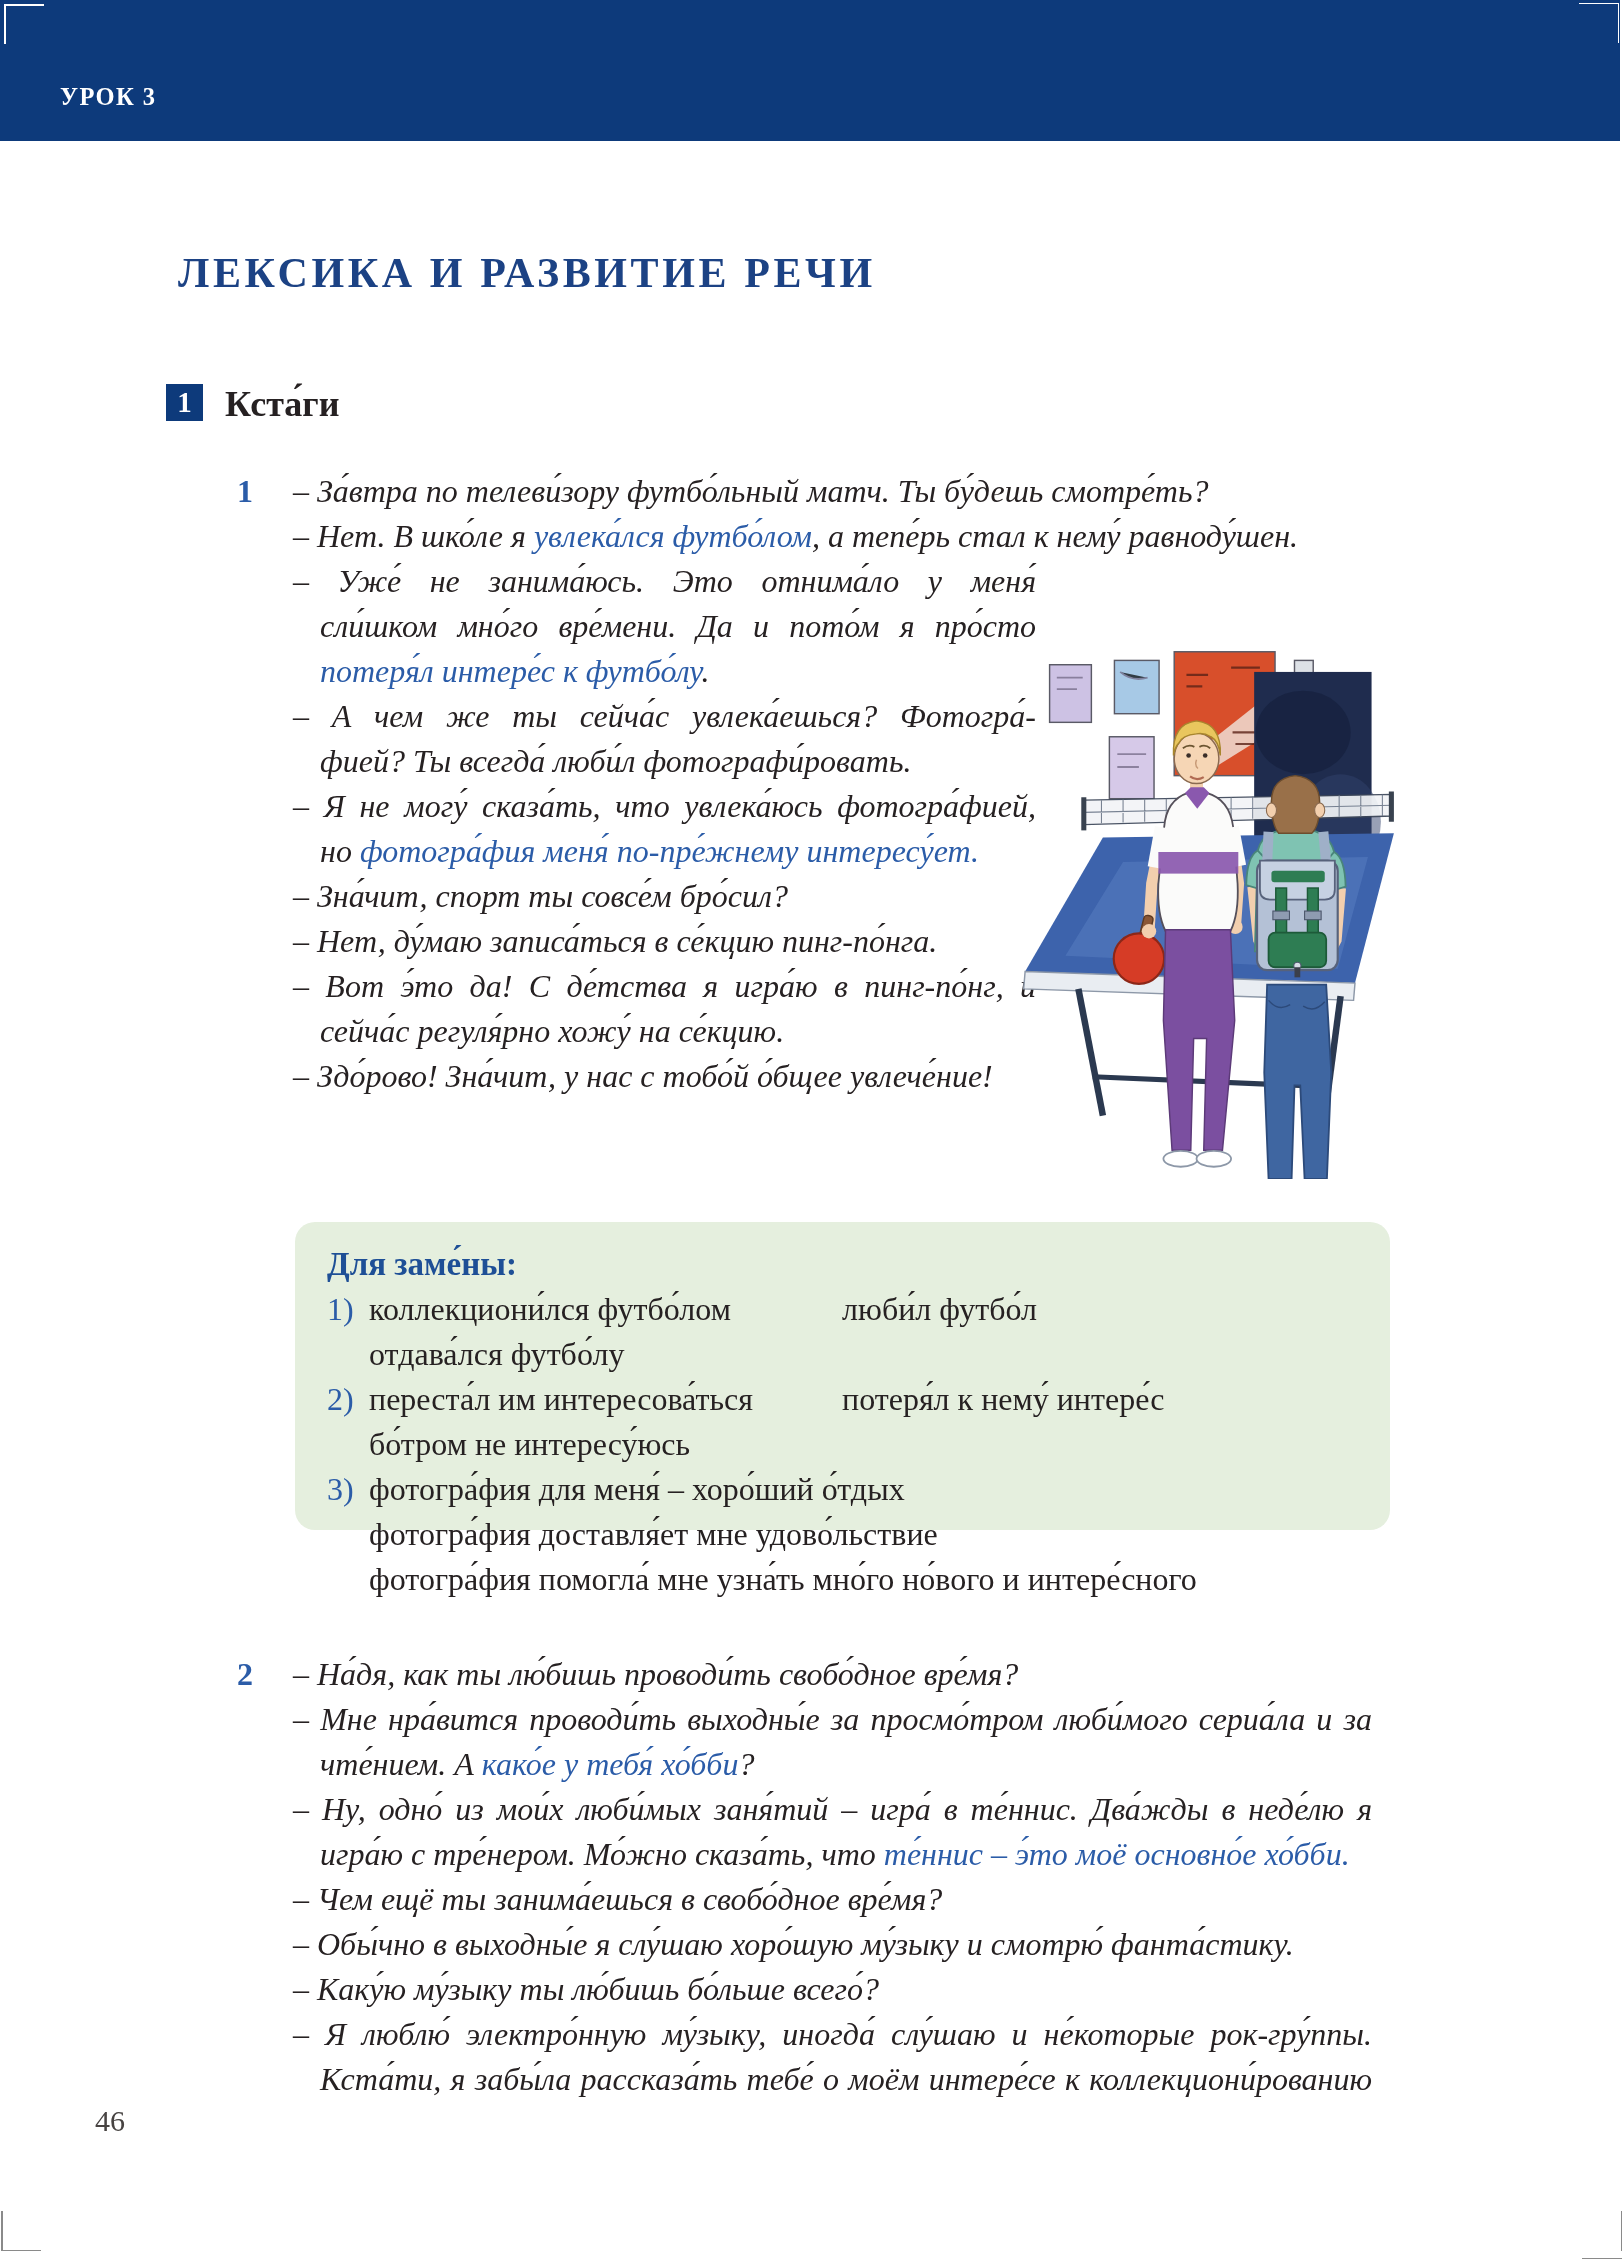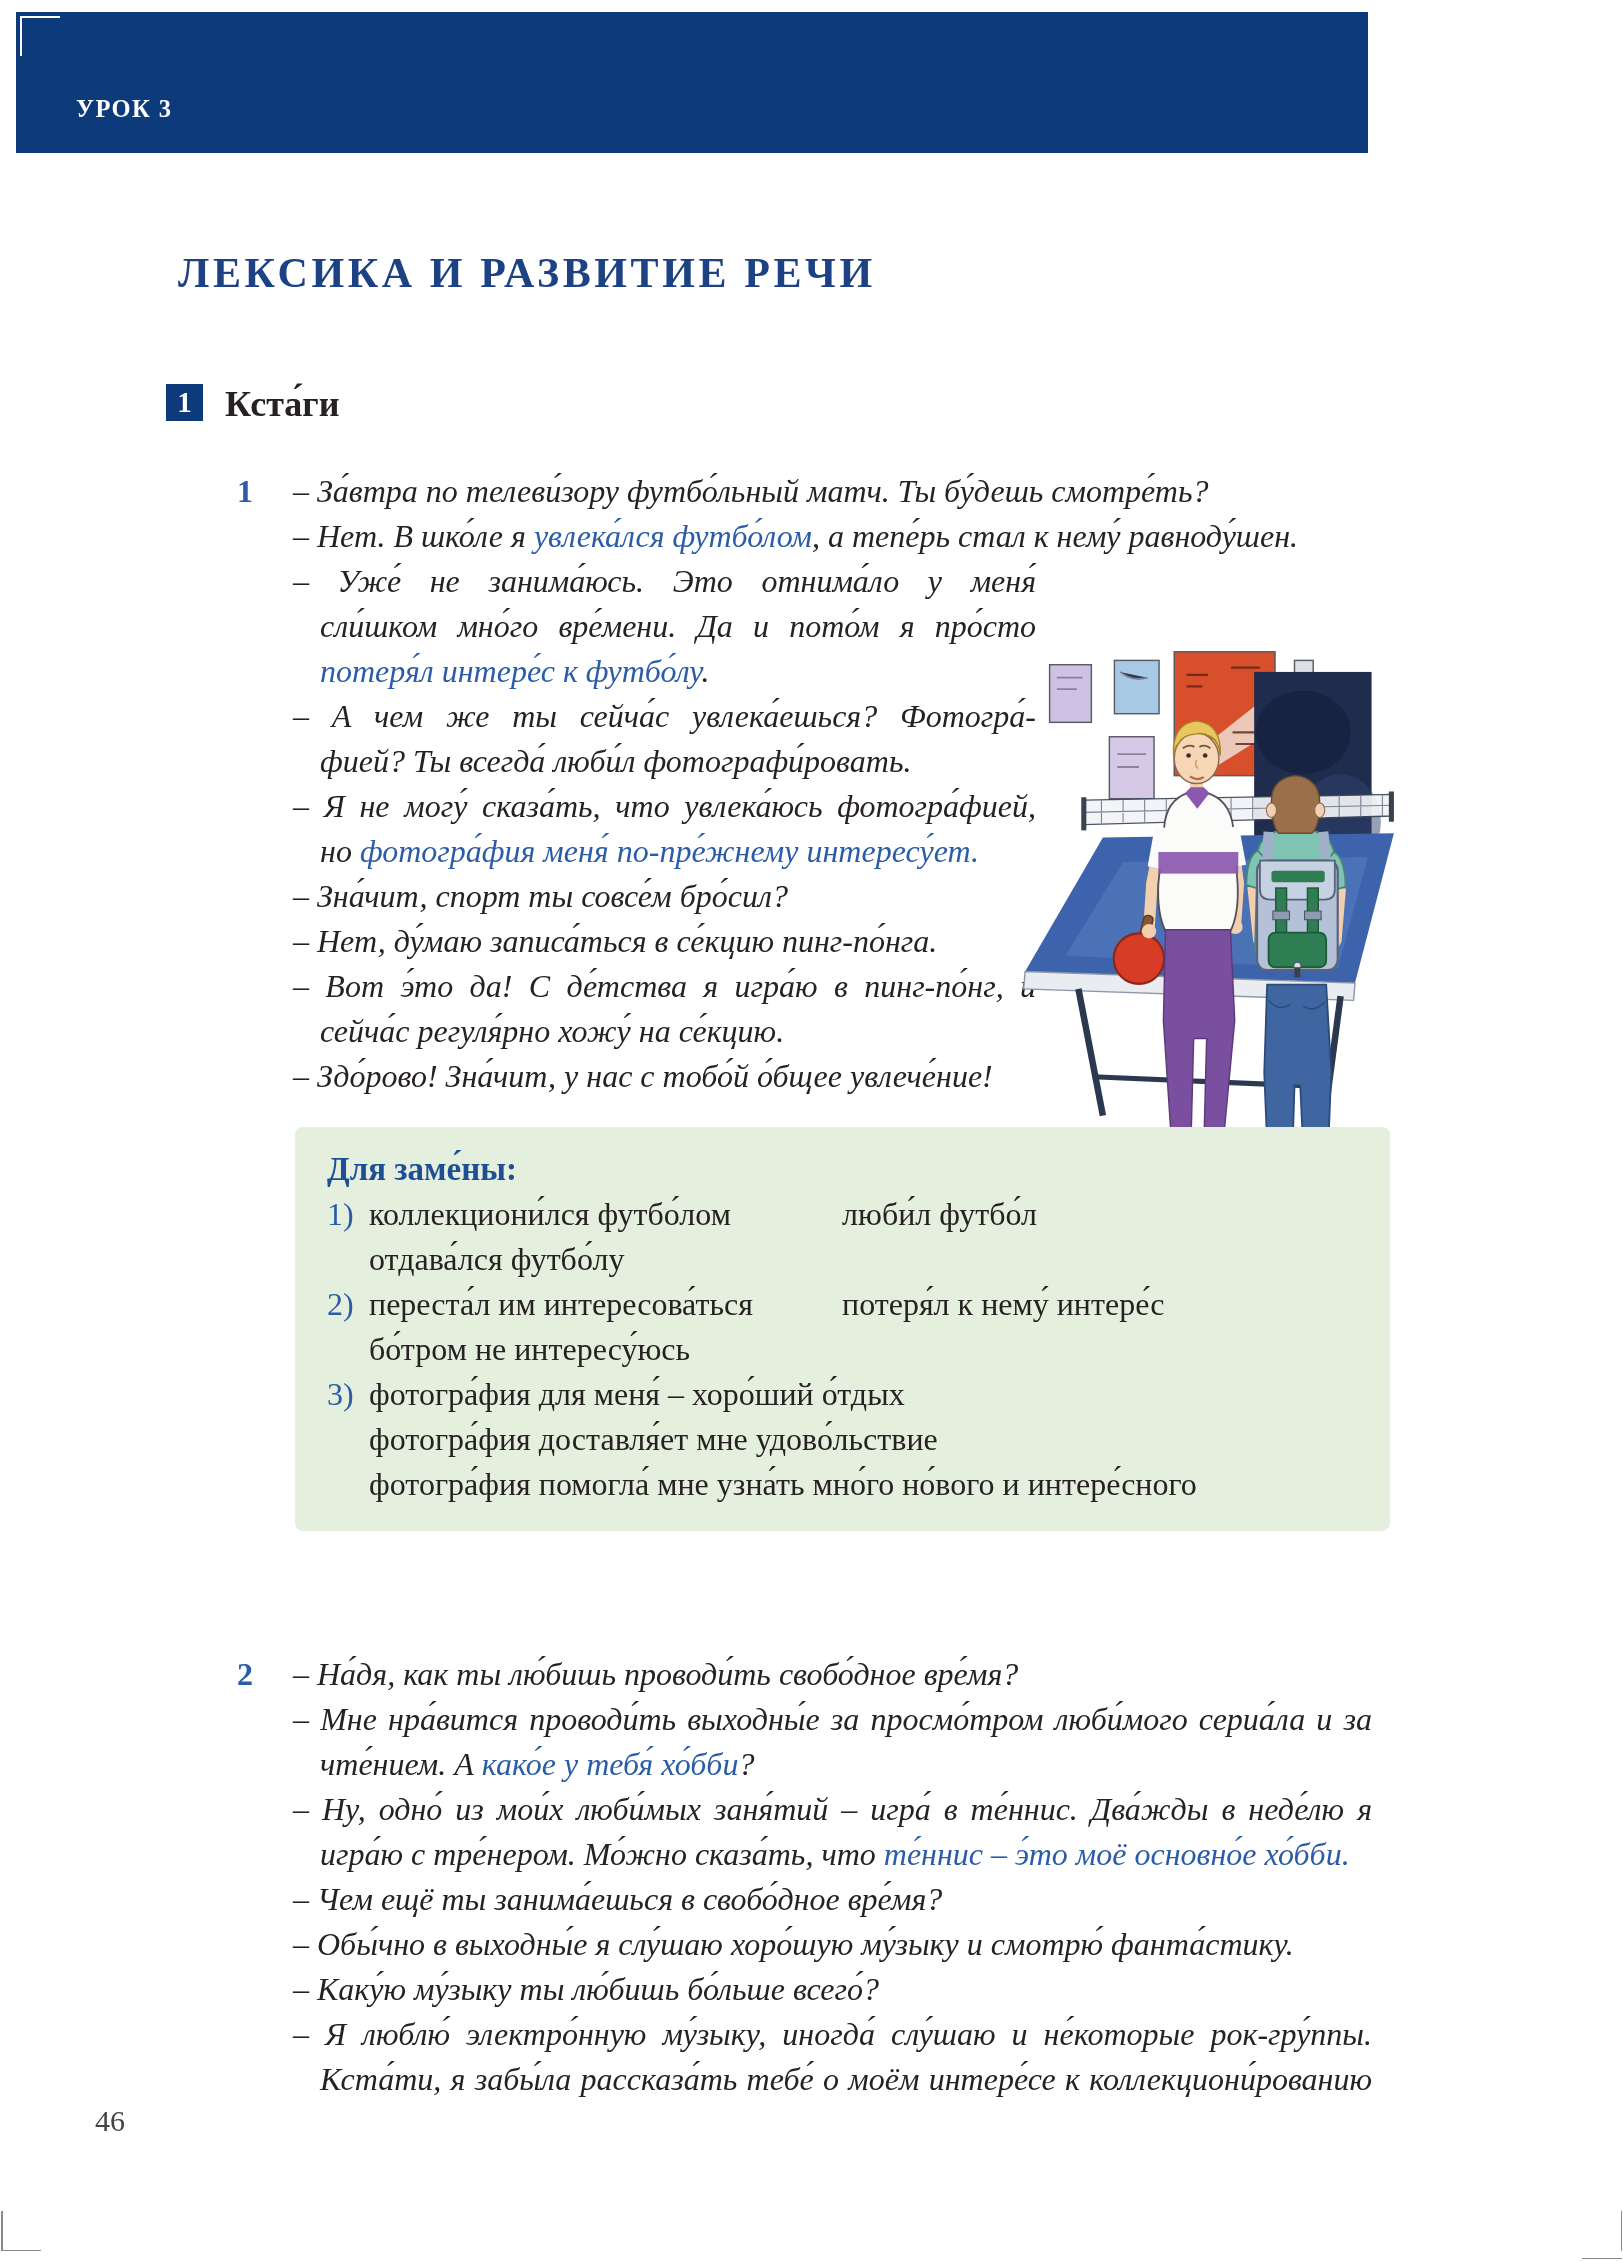--- a/index.html
+++ b/index.html
@@ -2,21 +2,21 @@
 <html style="--band: #0d3a7b; --title: #1c4284; --accent: #2b5ca8; --green: #e5efde; --ink: #262122;font-size:11.5px"><head>
 <meta charset="utf-8">
 <style>
   html,body{margin:0;padding:0;background:#9aa0a6;}
   #page{
     position:relative; width:1624px; height:2261px; background:#ffffff;
     font-family:"Liberation Serif","DejaVu Serif",serif; color:var(--ink,#262122);
     overflow:hidden; margin:0 auto;
   }
   
-  .band{position:absolute;left:0;top:12px;width:1352px;height:141px;background:var(--band,#0d3a7b);margin-left:16px;}
+  .band{position:absolute;left:0;top:0;width:1620px;height:141px;background:var(--band,#0d3a7b);}
   .lesson{
     position:absolute;left:60px;top:85px;font-size:24.5px;font-weight:bold;color:#ffffff;
     letter-spacing:1.4px;line-height:24.5px;
   }
   
   .crop{position:absolute;}
   .crop .h,.crop .v{position:absolute;background:#ffffff;}
   .crop.gray .h,.crop.gray .v{background:#8a8a8a;}
   .crop .h{height:1.4px;width:40px;}
   .crop .v{width:1.4px;height:40px;}
@@ -48,22 +48,22 @@
   .line.cont{text-indent:0;}
   .line.jl{text-align:justify;text-align-last:justify;text-justify:inter-word;}
   .hl{color:var(--accent,#2b5ca8);}
 
   #d1{top:469px;}
   #d2{top:1652px;}
 
   .illo{position:absolute;left:1015px;top:646px;width:389px;height:533px;}
 
   .subbox{
-    position:absolute;left:295px;top:1127px;width:1095px;height:404px;background:var(--green,#e5efde);
-    border-radius:8px;box-sizing:border-box;padding:20px 21.6px 0 32px;
+    position:absolute;left:295px;top:1222px;width:1095px;height:308px;background:var(--green,#e5efde);
+    border-radius:20px;box-sizing:border-box;padding:20px 21.6px 0 32px;
   }
   .subbox .bx-title{font-size:33px;font-weight:bold;line-height:45px;color:#1e4f96;}
   .subrow{display:flex;font-size:32px;line-height:45px;}
   .subrow .rnum{flex:0 0 42px;color:var(--accent,#2b5ca8);}
   .subrow .rleft{flex:0 0 473px;white-space:nowrap;}
   .subrow .rright{flex:1 1 auto;white-space:nowrap;}
 
   .pageno{position:absolute;left:95px;top:2106px;font-size:30px;color:#474342;line-height:30px;}
 </style>
 </head>

